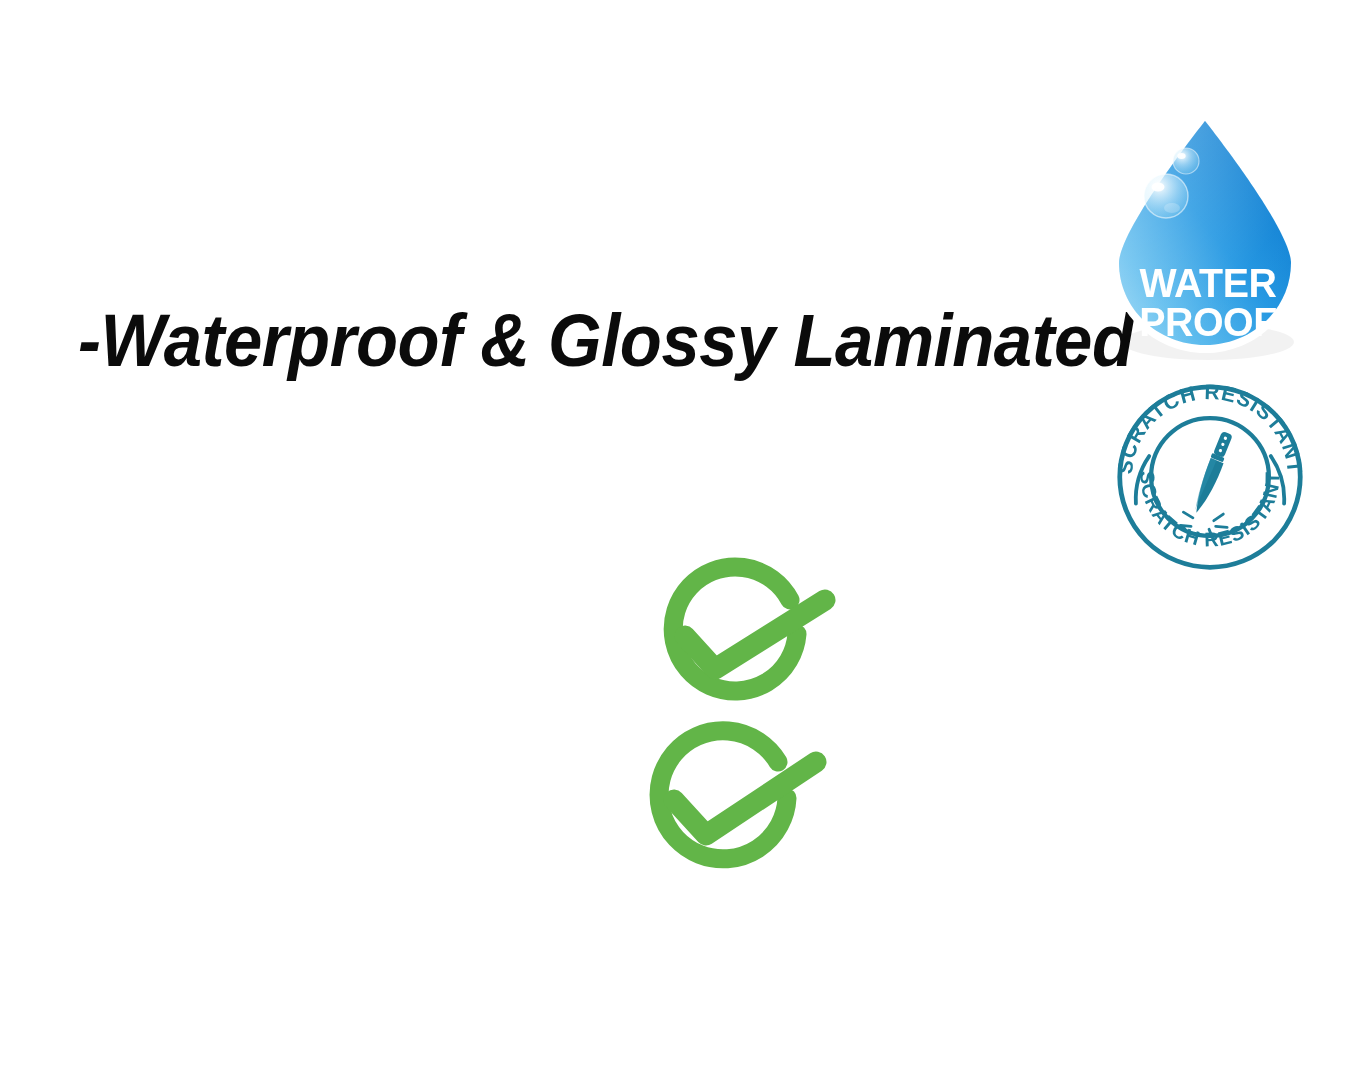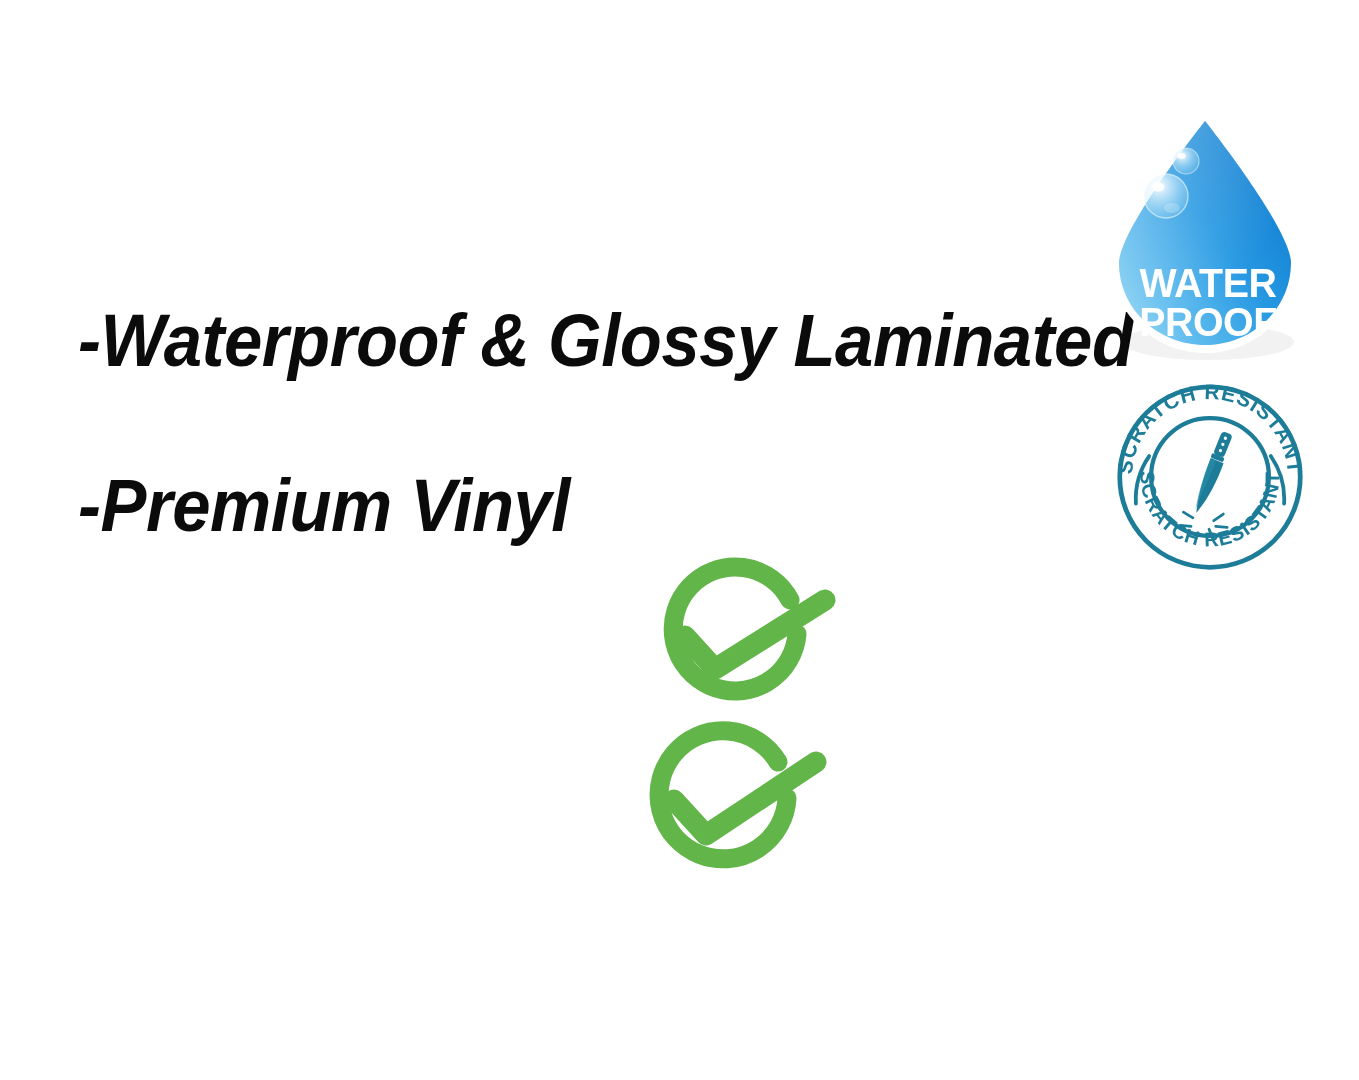--- a/index.html
+++ b/index.html
@@ -95,23 +95,20 @@
 
 <div id="stage">
 
   <div class="feature-list">
 
     <div class="feature-item">
       <span class="feature-text">-Waterproof &amp; Glossy Laminated</span>
     </div>
 
 
-    <div class="feature-item">
-      <span class="feature-text">-Premium Vinyl</span>
-    </div>
 
 
   </div>
 
   <div class="droplet-badge">
     <svg viewBox="0 0 212 258" xmlns="http://www.w3.org/2000/svg">
       <defs>
         <linearGradient id="dropGrad" x1="0" y1="1" x2="1" y2="0">
           <stop offset="0%" stop-color="#9ad8f5"></stop>
           <stop offset="22%" stop-color="#5dbcee"></stop>

